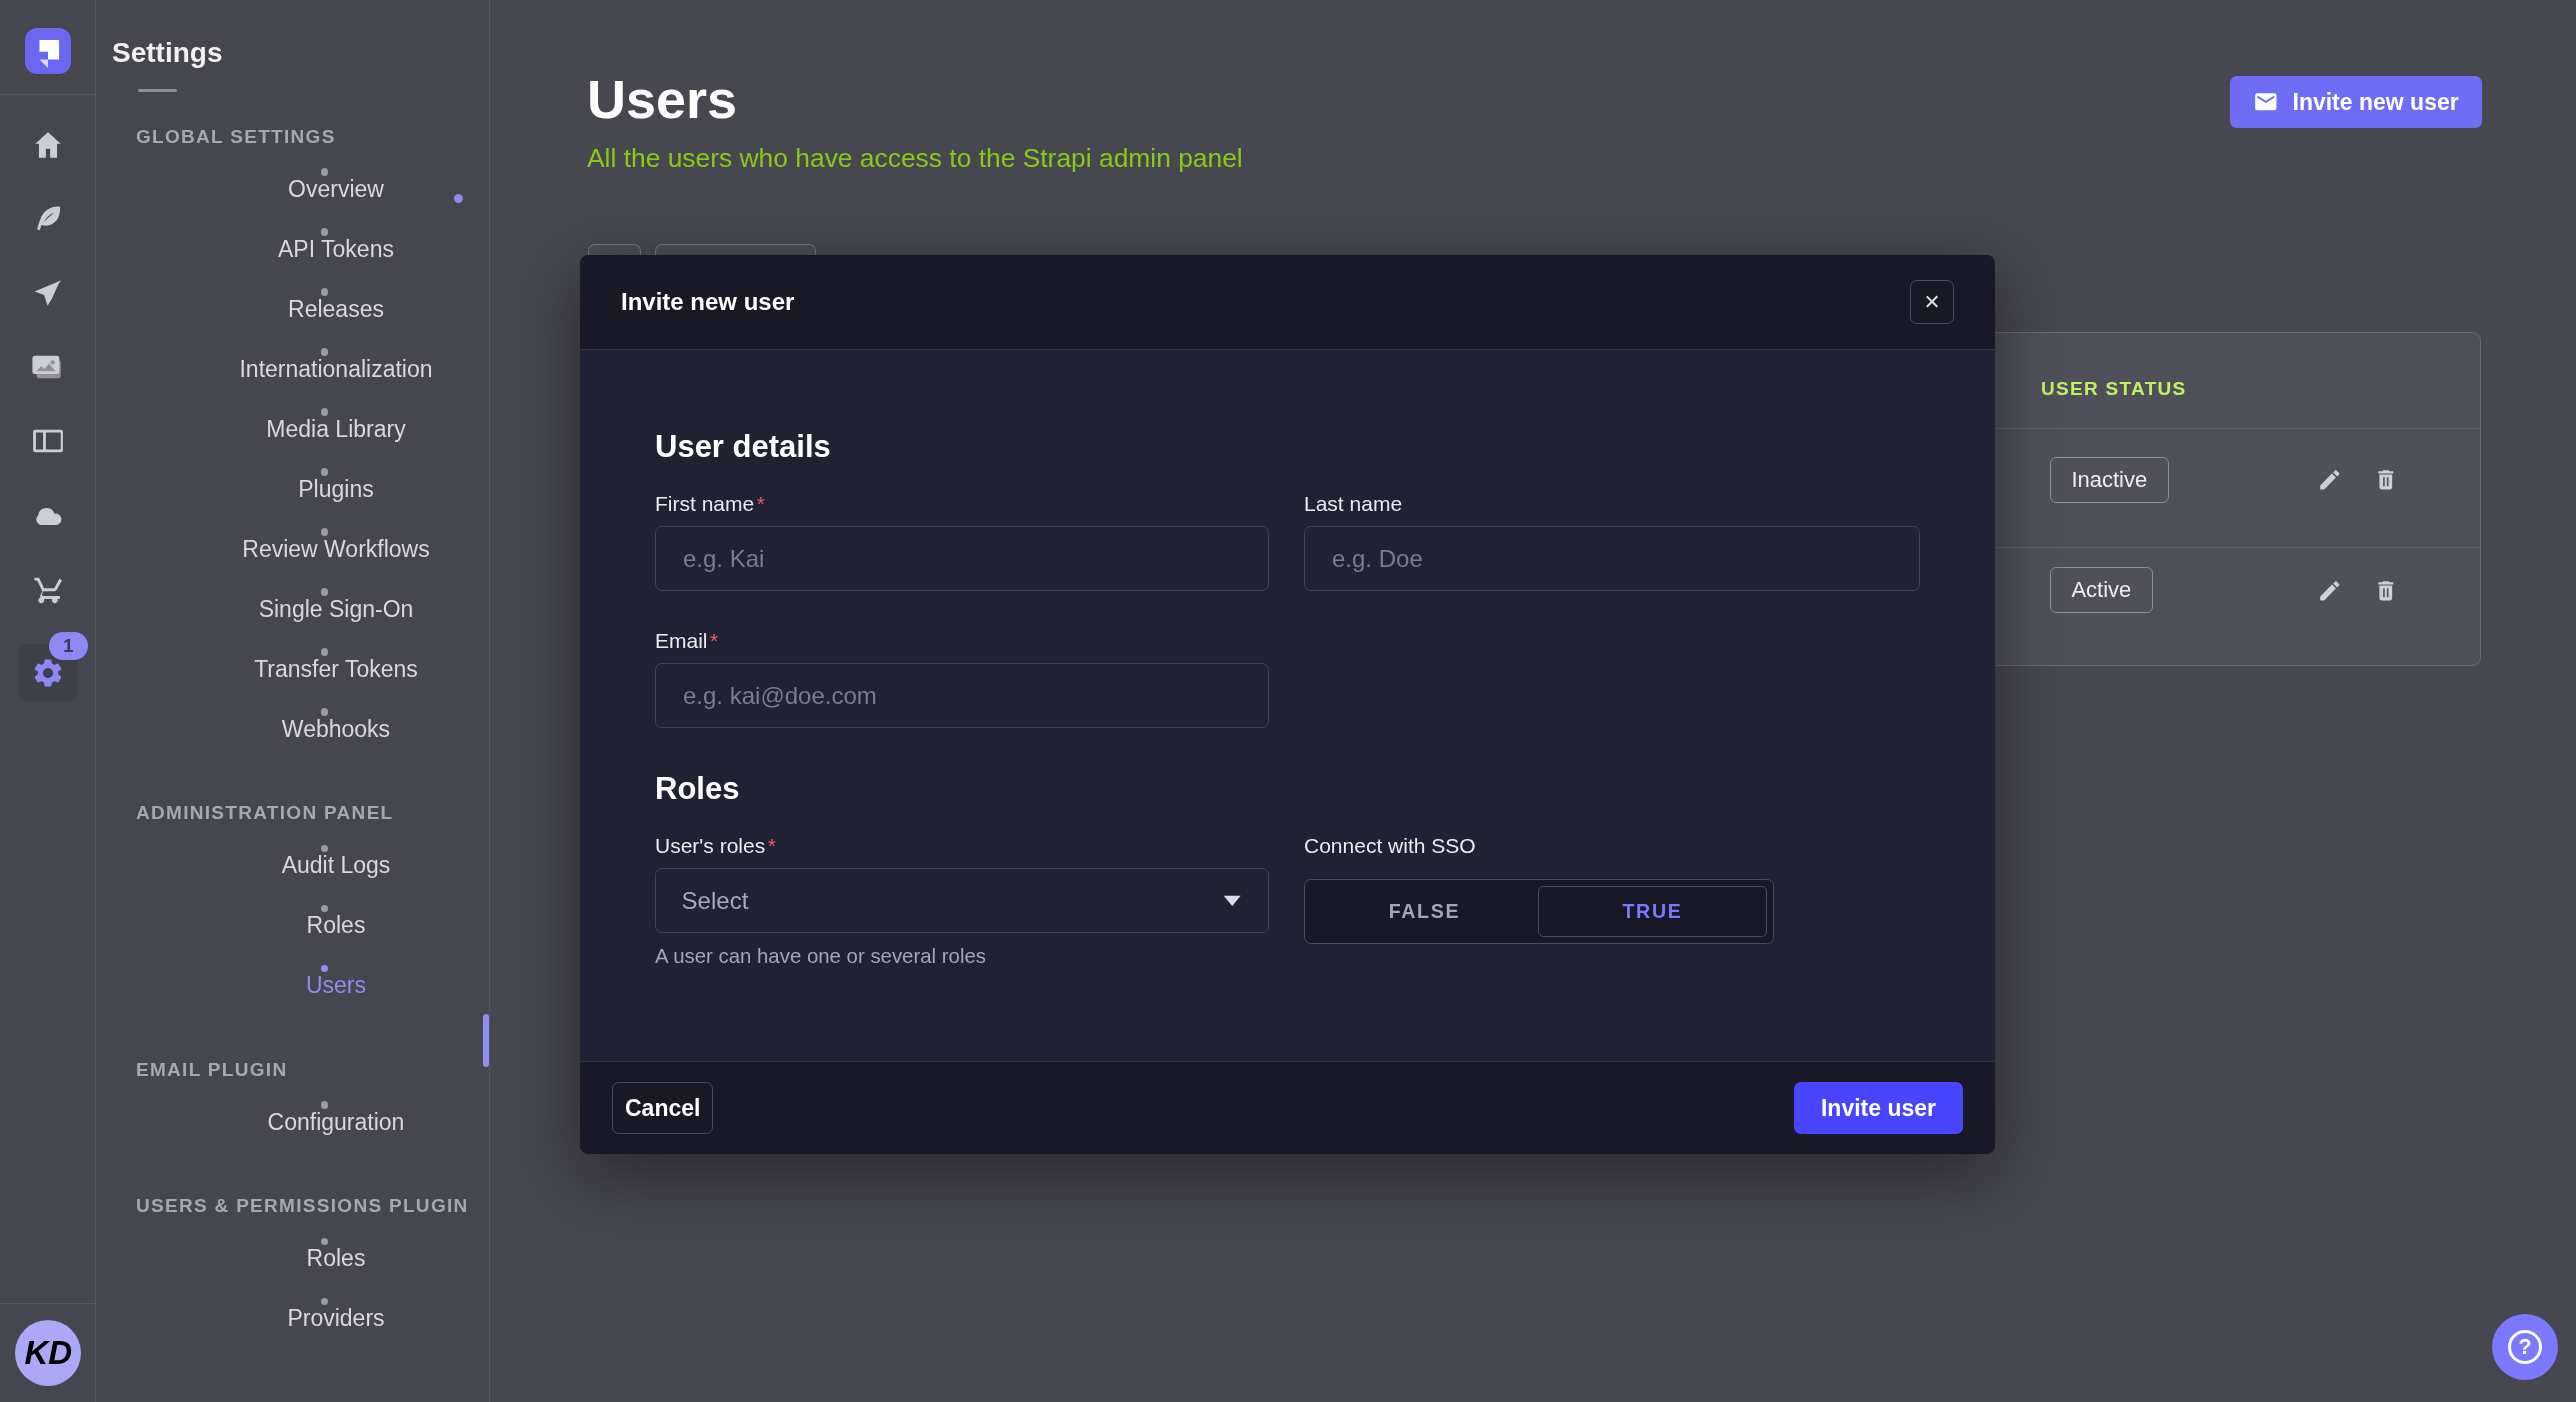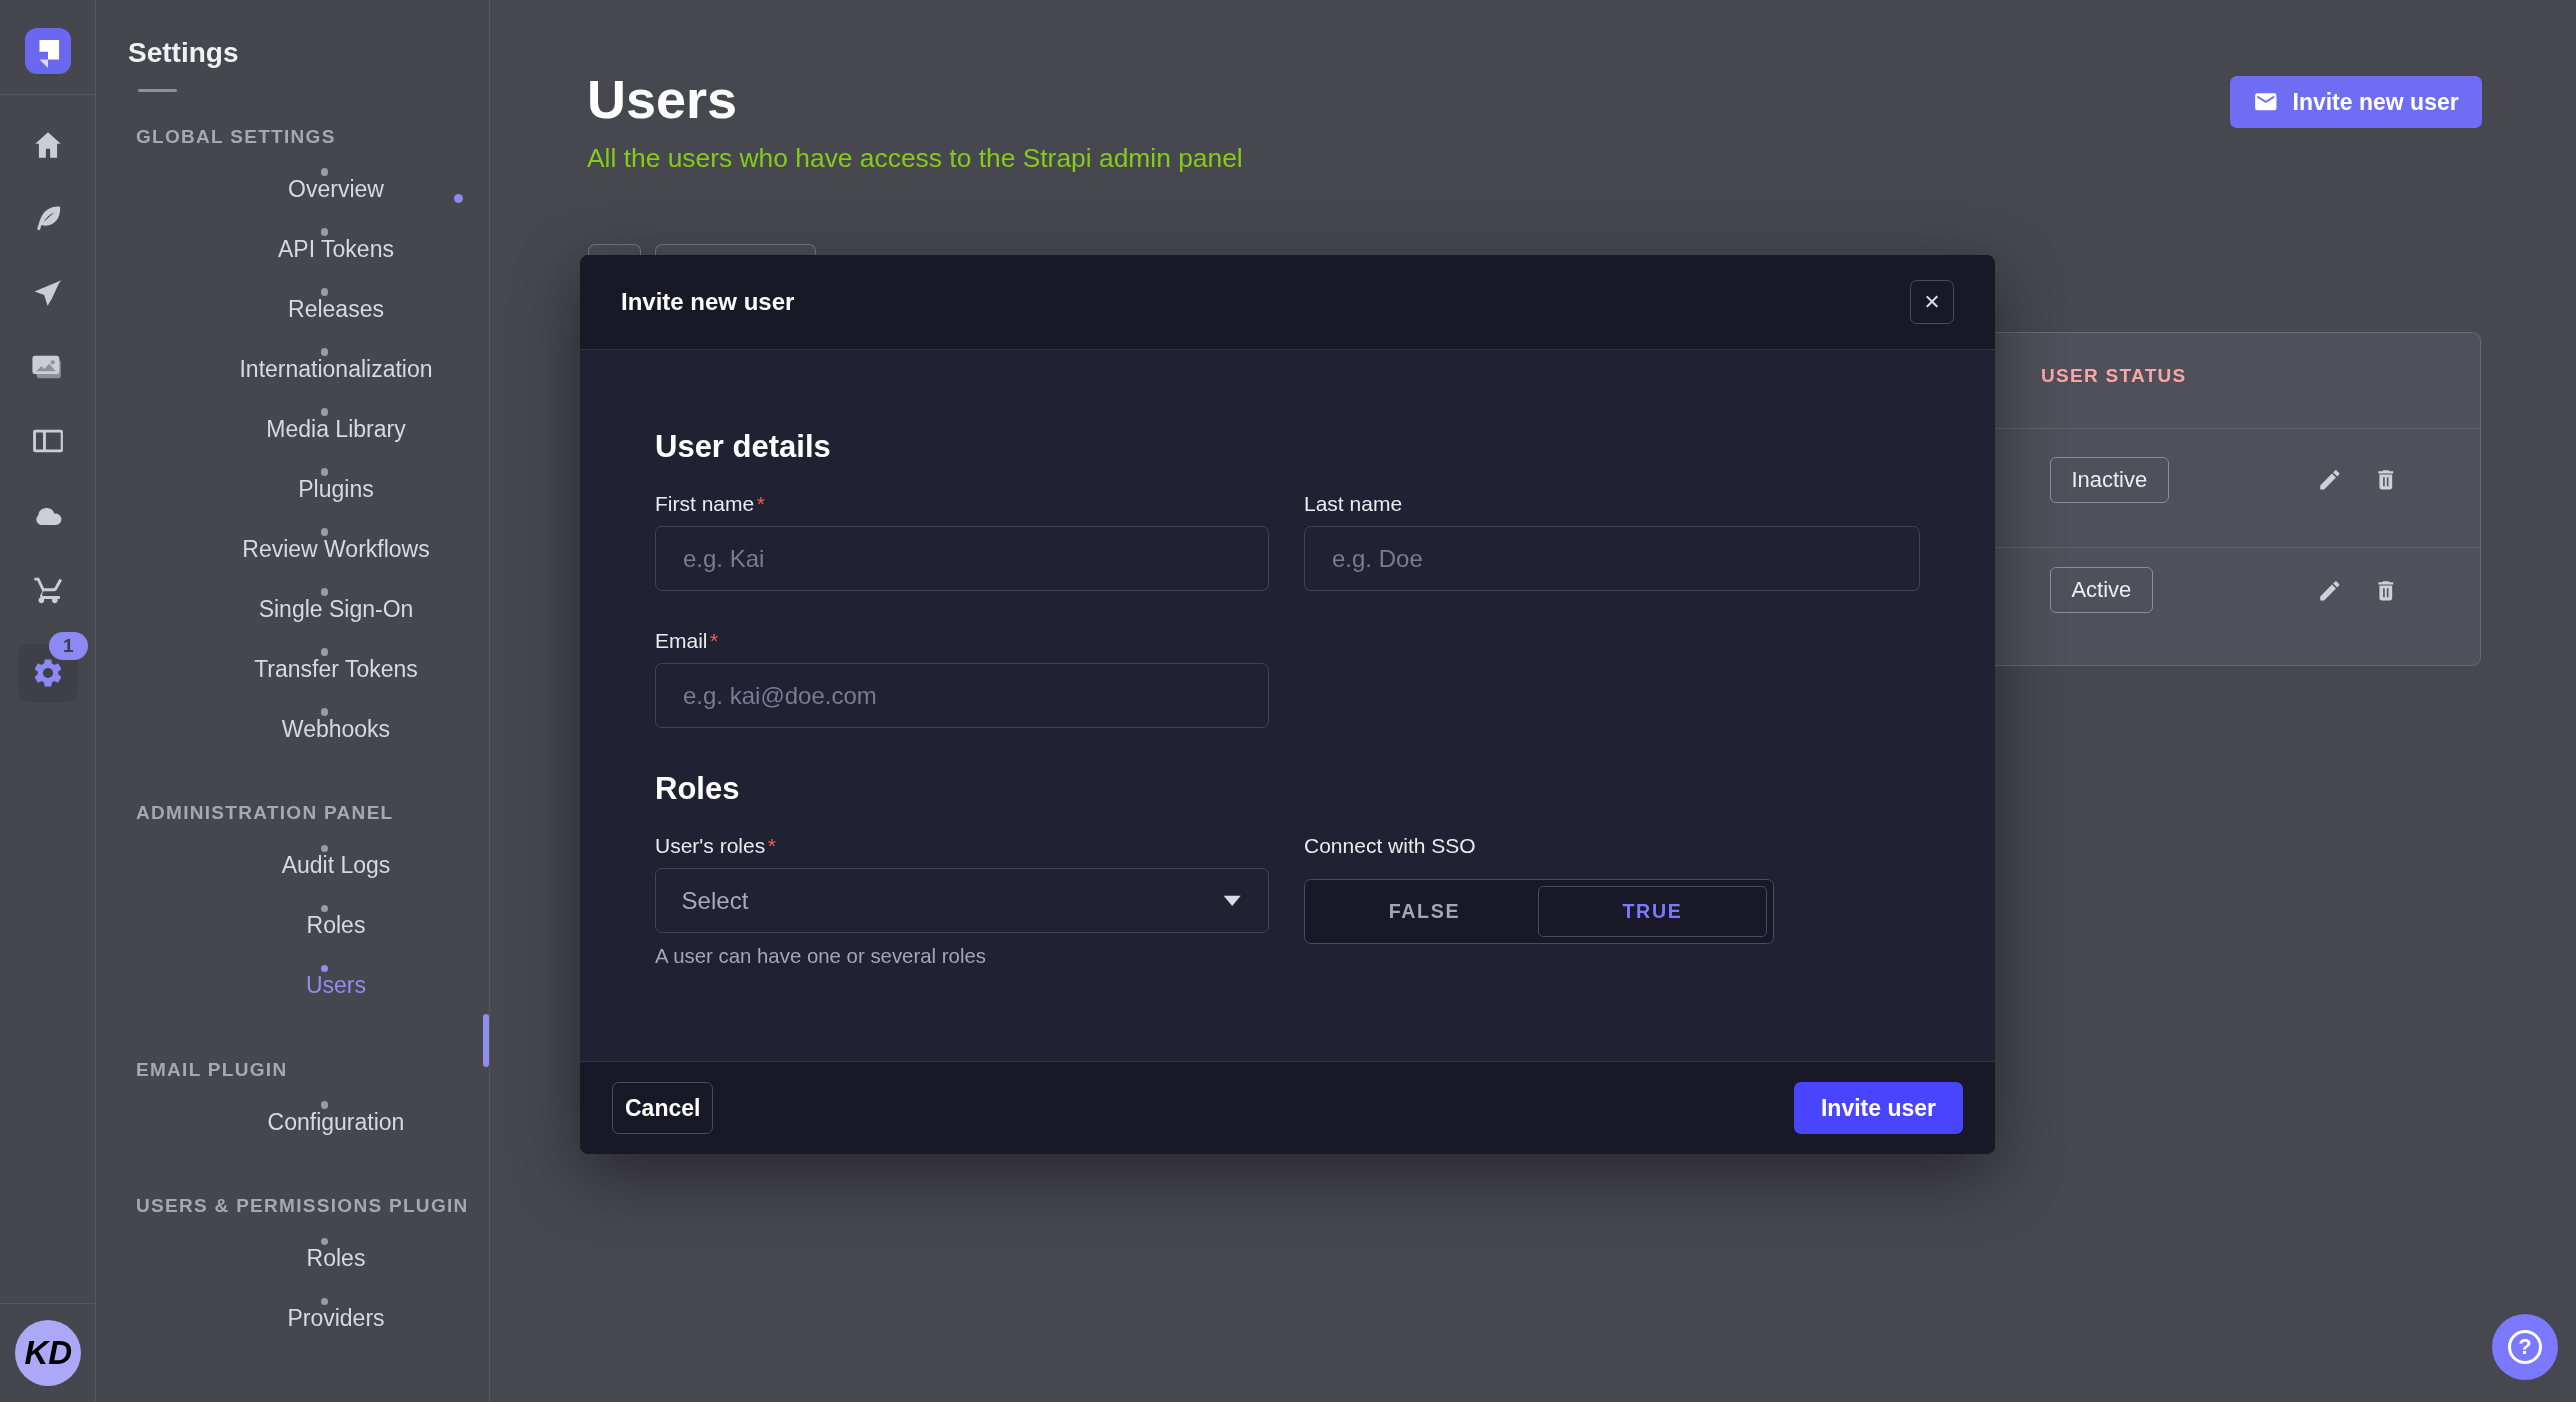--- a/index.html
+++ b/index.html
@@ -27,21 +27,21 @@
   .rail-bottom-divider { position:absolute; left:0; top:1303px; width:95px;
           height:0.9px; background:#56565e; }
   .rail-avatar { position:absolute; left:15.3px; top:1320px; width:66px; height:66px;
           border-radius:50%; background:#aaa8f7; color:#000000; font-size:33px;
           font-weight:bold; display:flex; align-items:center; justify-content:center;
           cursor:pointer;font-style:italic; }
 
   
   .sidenav { position:absolute; left:96px; top:0; width:394px; height:1402px;
           background:#46464e; border-right:0.9px solid #56565e; z-index:2; overflow:hidden; }
-  .sidenav h2 { margin:37px 0 0 32px; font-size:28px; font-weight:bold; color:#f1f1f4; }
+  .sidenav h2 { margin:37px 0 0 16px; font-size:28px; font-weight:bold; color:#f1f1f4; }
   .sidenav-divider { margin:20.4px 0 0 42px; width:39px; height:2.6px;
           background:#90909a; border-radius:1.7px; }
   .nav-section { margin-top:34px; }
   .nav-section-label { margin-left:40px; font-size:19px; font-weight:bold;
           letter-spacing:1.3px; color:#a7a7b0; height:22px; }
   .nav-items { margin-top:20.4px; }
   .nav-item { position:relative; height:60px; display:flex; align-items:center;
           padding-left:64px; cursor:pointer;flex-direction:column; }
   .nav-bullet { width:7.7px; height:7.7px; border-radius:50%; background:#9b9ba4;
           flex:0 0 auto; }
@@ -68,22 +68,22 @@
   .invite-top-btn svg { width:25.6px; height:25.6px; fill:#fff; }
   .ghost-btn { position:absolute; top:244px; height:22px; background:#4c4c55;
           border:0.9px solid #767680; border-bottom:none; border-radius:6.8px 6.8px 0 0;
           cursor:pointer; }
   .ghost-btn.g1 { left:97px; width:53px; }
   .ghost-btn.g2 { left:164px; width:161px; }
 
   
   .table-card { position:absolute; left:1469px; top:332px; width:521px; height:334px;
           background:#50505a; border:0.9px solid #6a6a73; border-radius:8.5px; }
-  .table-head { position:absolute; left:82px; top:365px; font-size:19px;
-          font-weight:bold; letter-spacing:1.3px; color:#fca5a5;text-align:center; }
+  .table-head { position:absolute; left:82px; top:378px; font-size:19px;
+          font-weight:bold; letter-spacing:1.3px; color:#bef264;text-align:center; }
   .table-div { position:absolute; left:0.9px; right:0.9px; height:0.9px; background:#63636c; }
   .status-badge { position:absolute; left:90px; height:46px; padding:0 20.4px;
           border:0.9px solid #8d8d9c; border-radius:6px; color:#ececf1; font-size:22px;
           display:flex; align-items:center; }
   .row-icon { position:absolute; width:37px; height:37px; display:flex;
           align-items:center; justify-content:center; color:#cfcfd6; cursor:pointer; }
   .row-icon svg { width:25.6px; height:25.6px; fill:currentColor; }
 
   
   .modal { position:absolute; left:580px; top:255px; width:1415px; height:899px;

